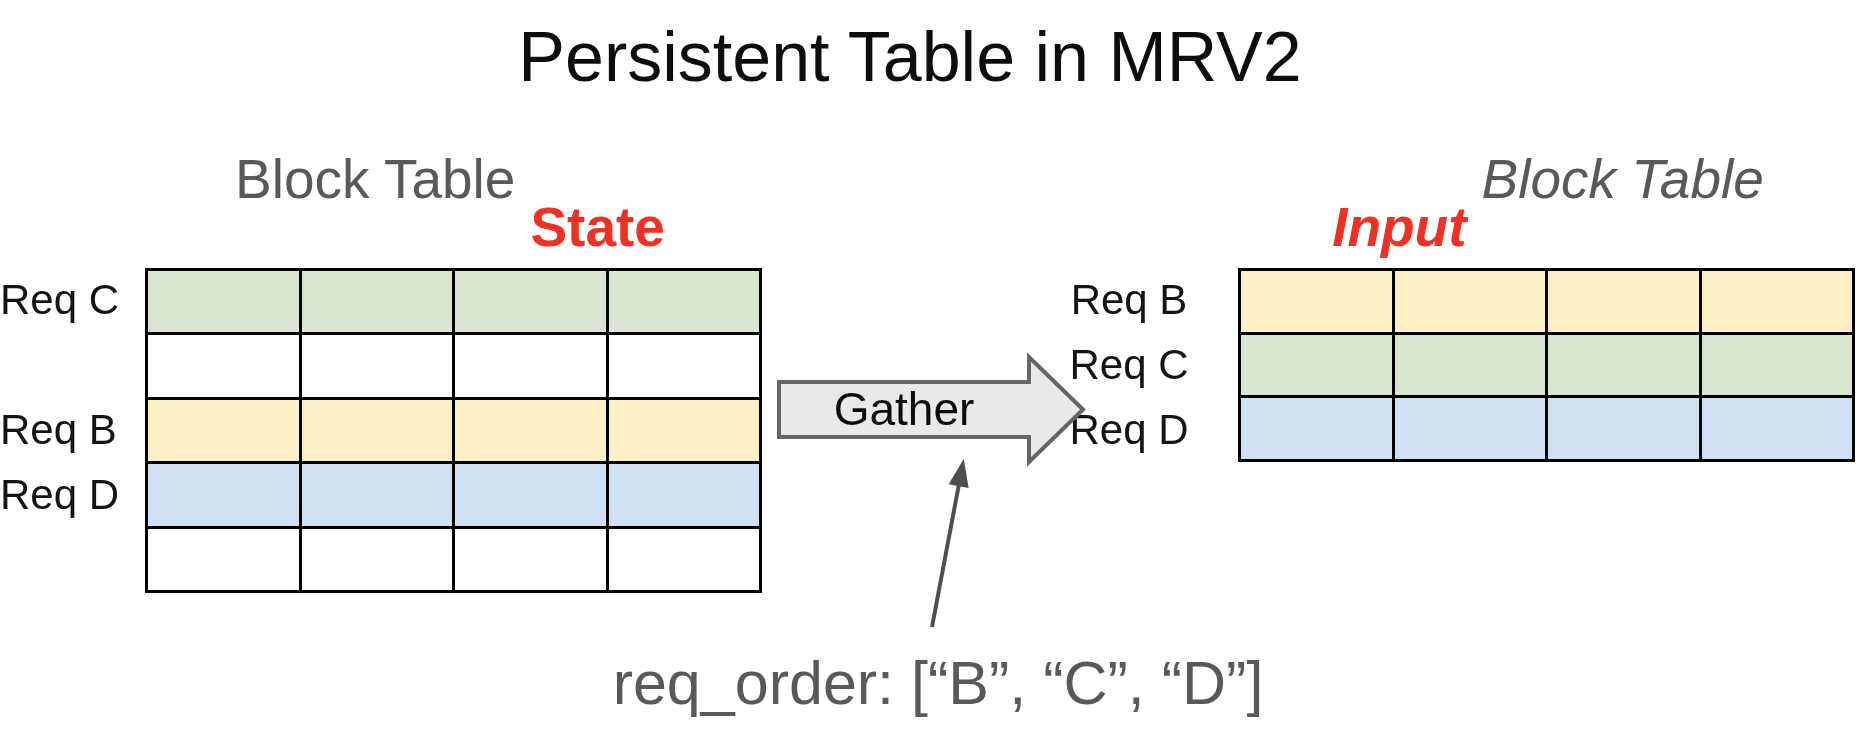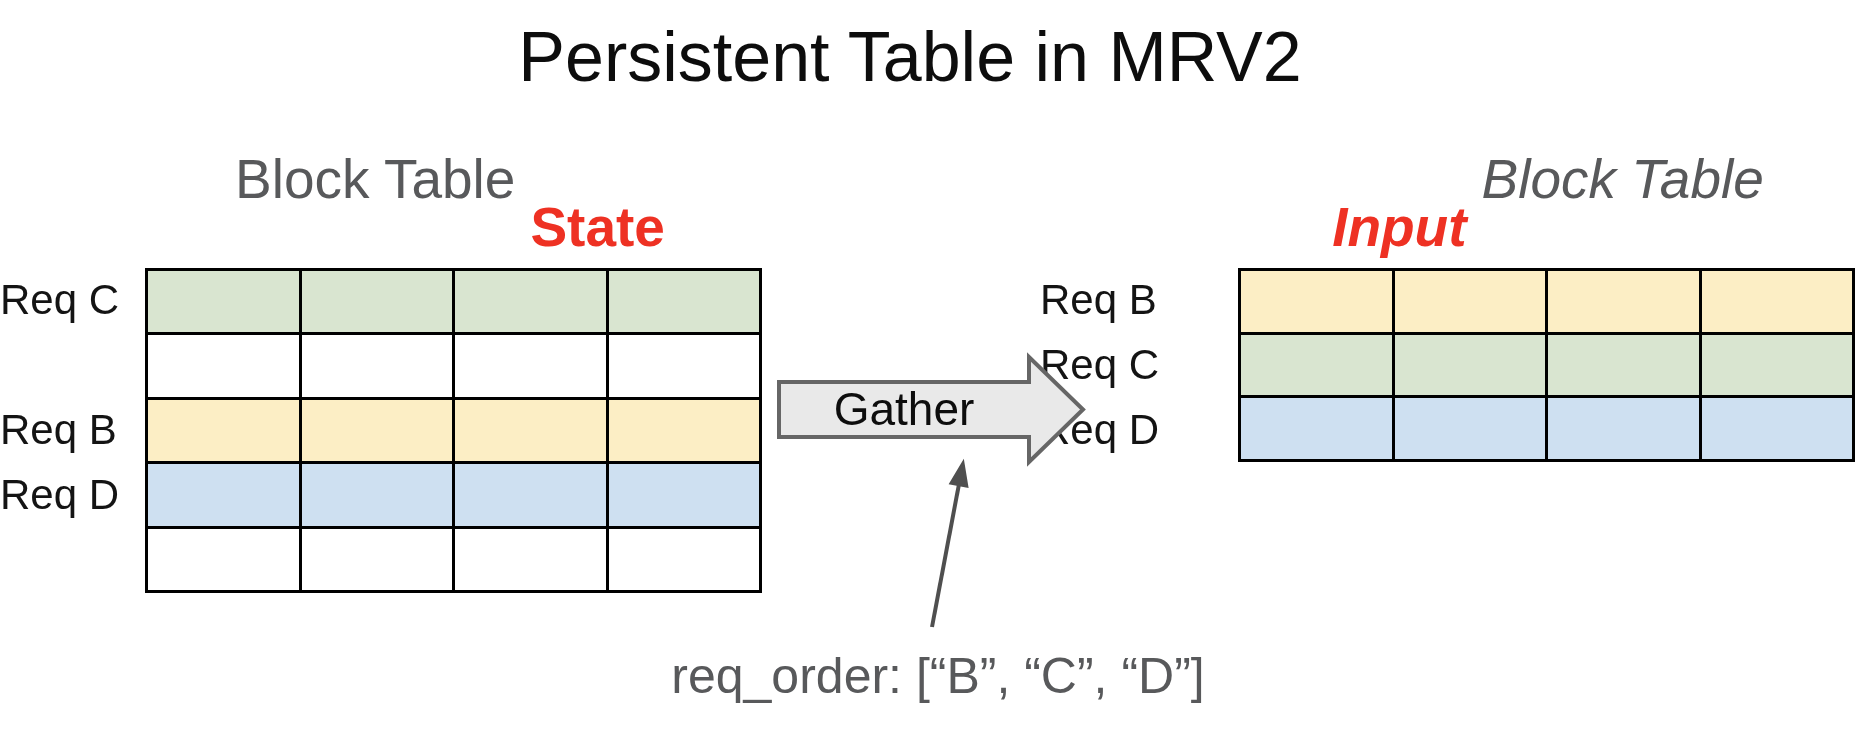--- a/index.html
+++ b/index.html
@@ -50,21 +50,21 @@
   .table-left  { left: 145px; top: 268px; width: 617px; height: 325px; }
   .table-right { left: 1238px; top: 268px; width: 617px; height: 194px; }
   .cell { background: #fff; }
 
   .row-label {
     position: absolute;
     height: 52px;
     line-height: 52px;
     font-size: 42px;
     color: #141414;
-    text-align: left;
+    text-align: center;
     white-space: nowrap;
   }
   .labels-left  { left: 0; width: 113px; }
   .labels-right { left: 1040px; width: 178px; }
 
   .lbl-c-left { top: 274px; }
   .lbl-b-left { top: 404px; }
   .lbl-d-left { top: 469px; }
   .lbl-b-right { top: 274px; }
   .lbl-c-right { top: 339px; }
@@ -89,21 +89,21 @@
     font-size: 46px;
     color: #0d0d0d;
     white-space: nowrap;
   }
 
   .req-order {
     position: absolute;
     top: 648px;
     left: 938px;
     transform: translateX(-50%);
-    font-size: 50px;
+    font-size: 61px;
     line-height: 1.15;
     color: #58595b;
     white-space: nowrap;
   }
 </style>
 </head>
 <body>
 
 <div class="canvas">
 

